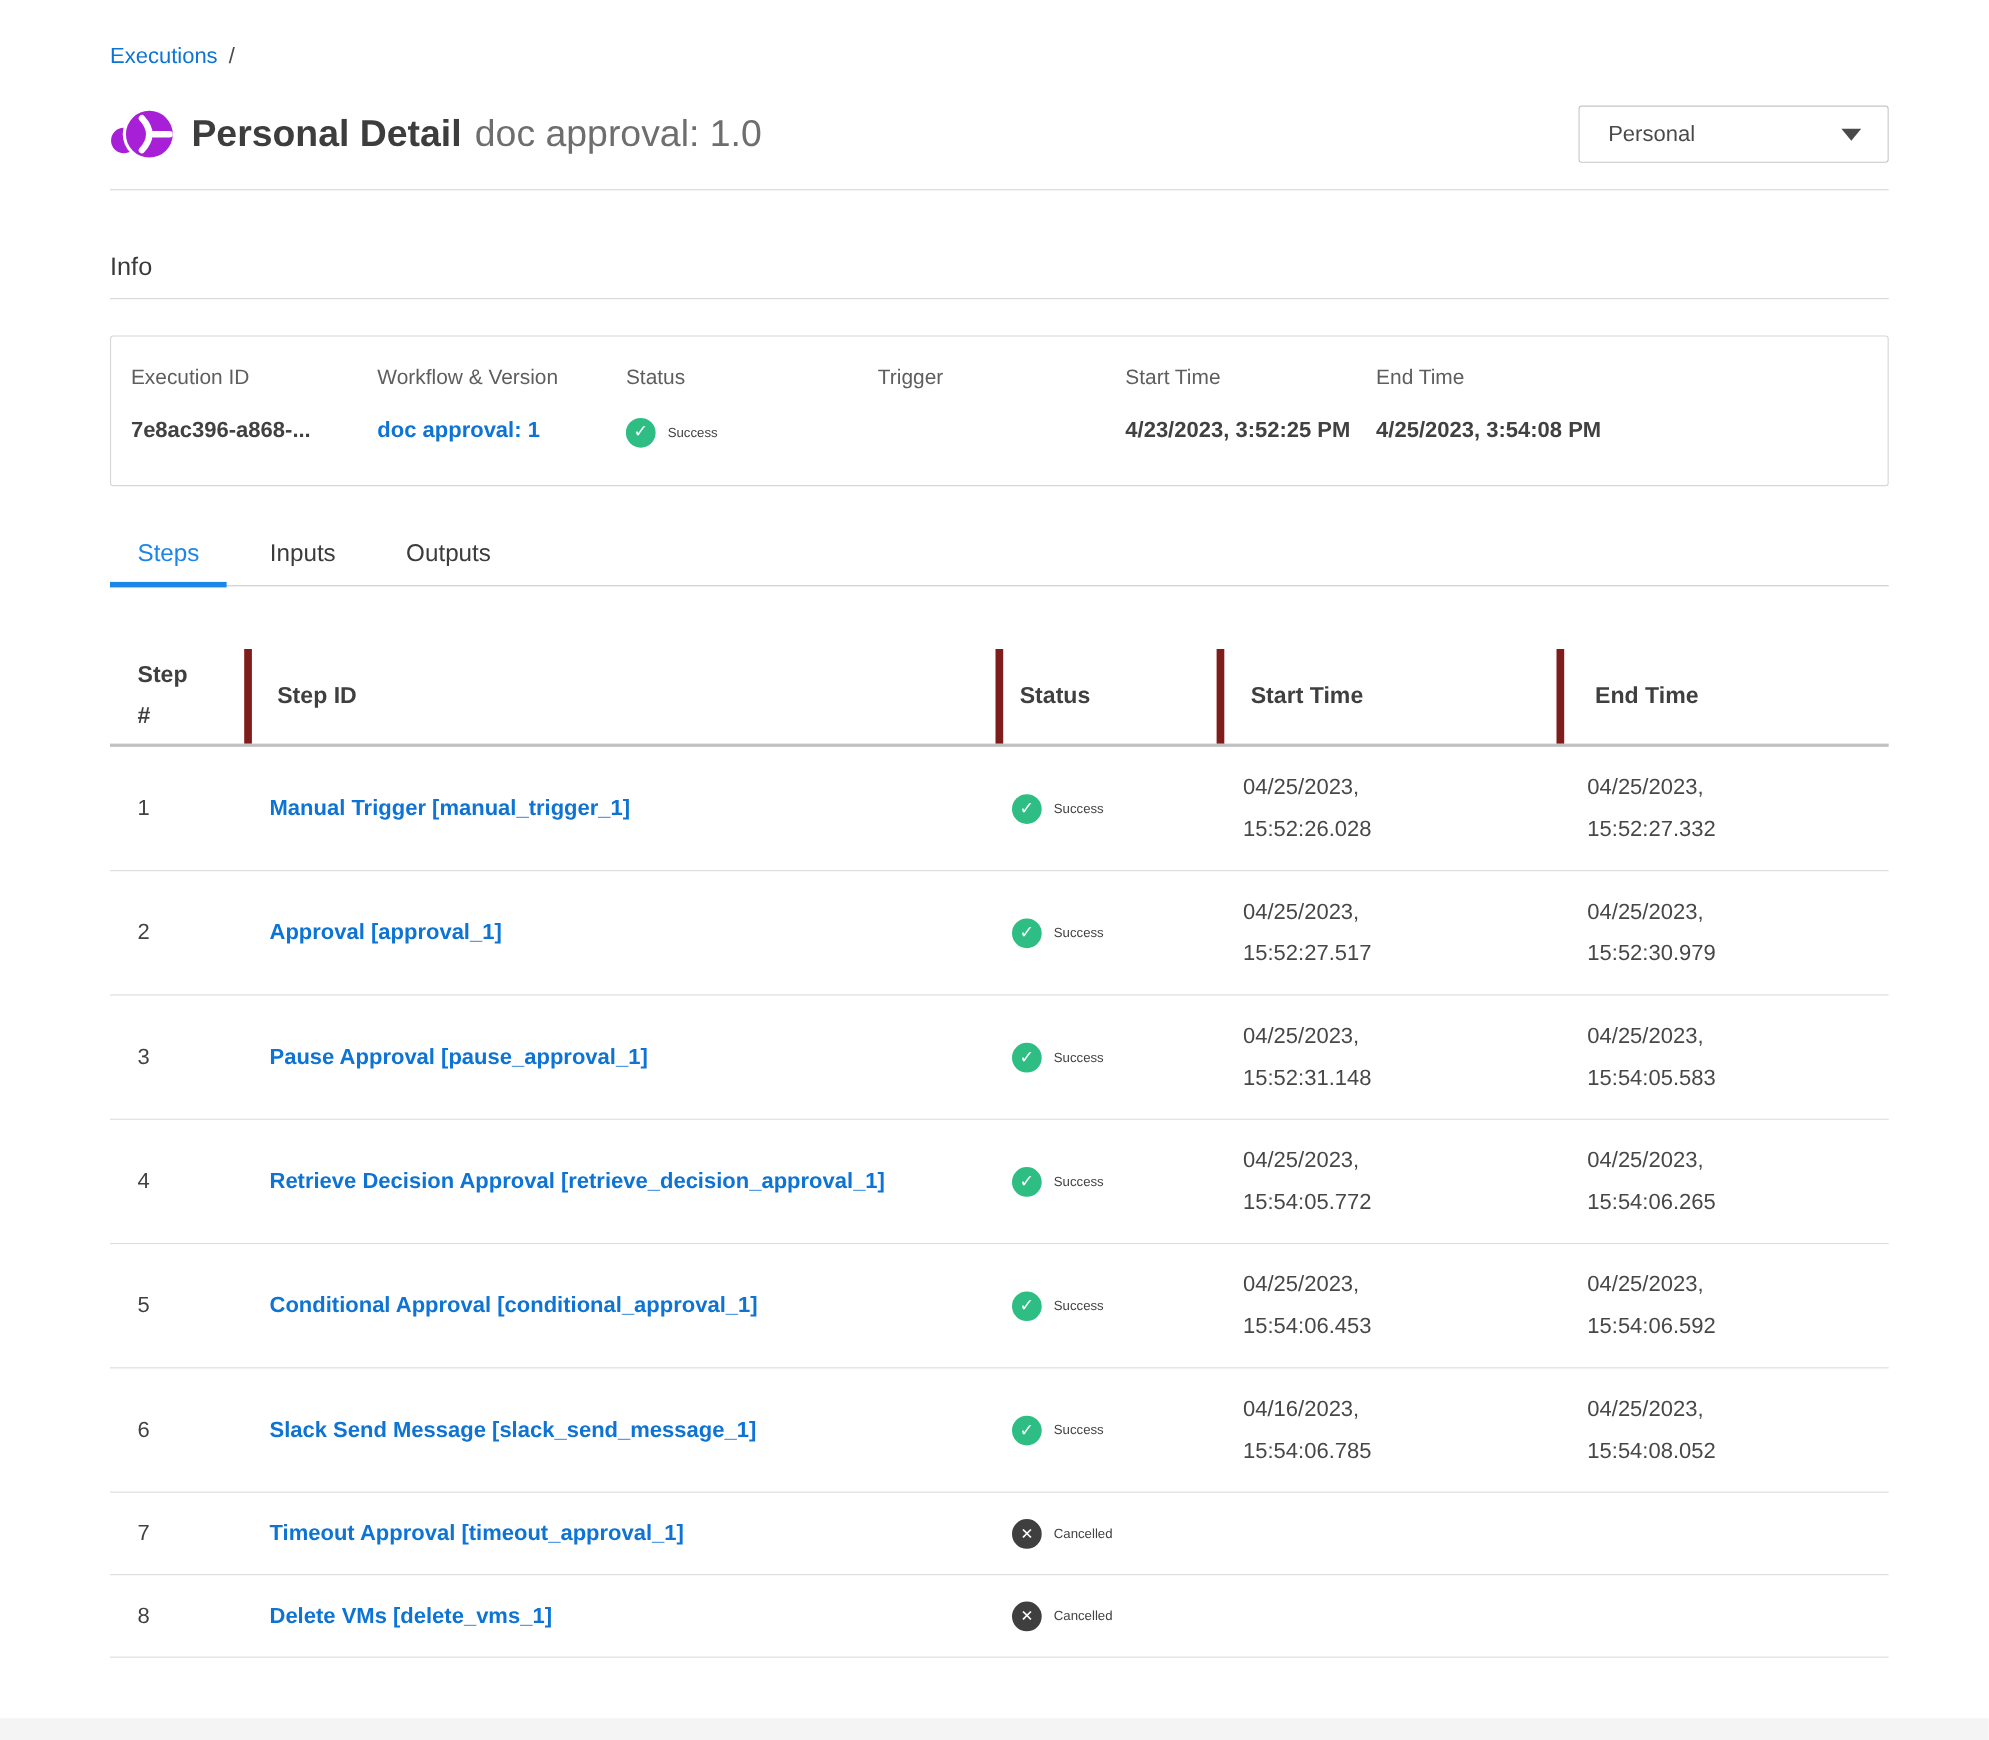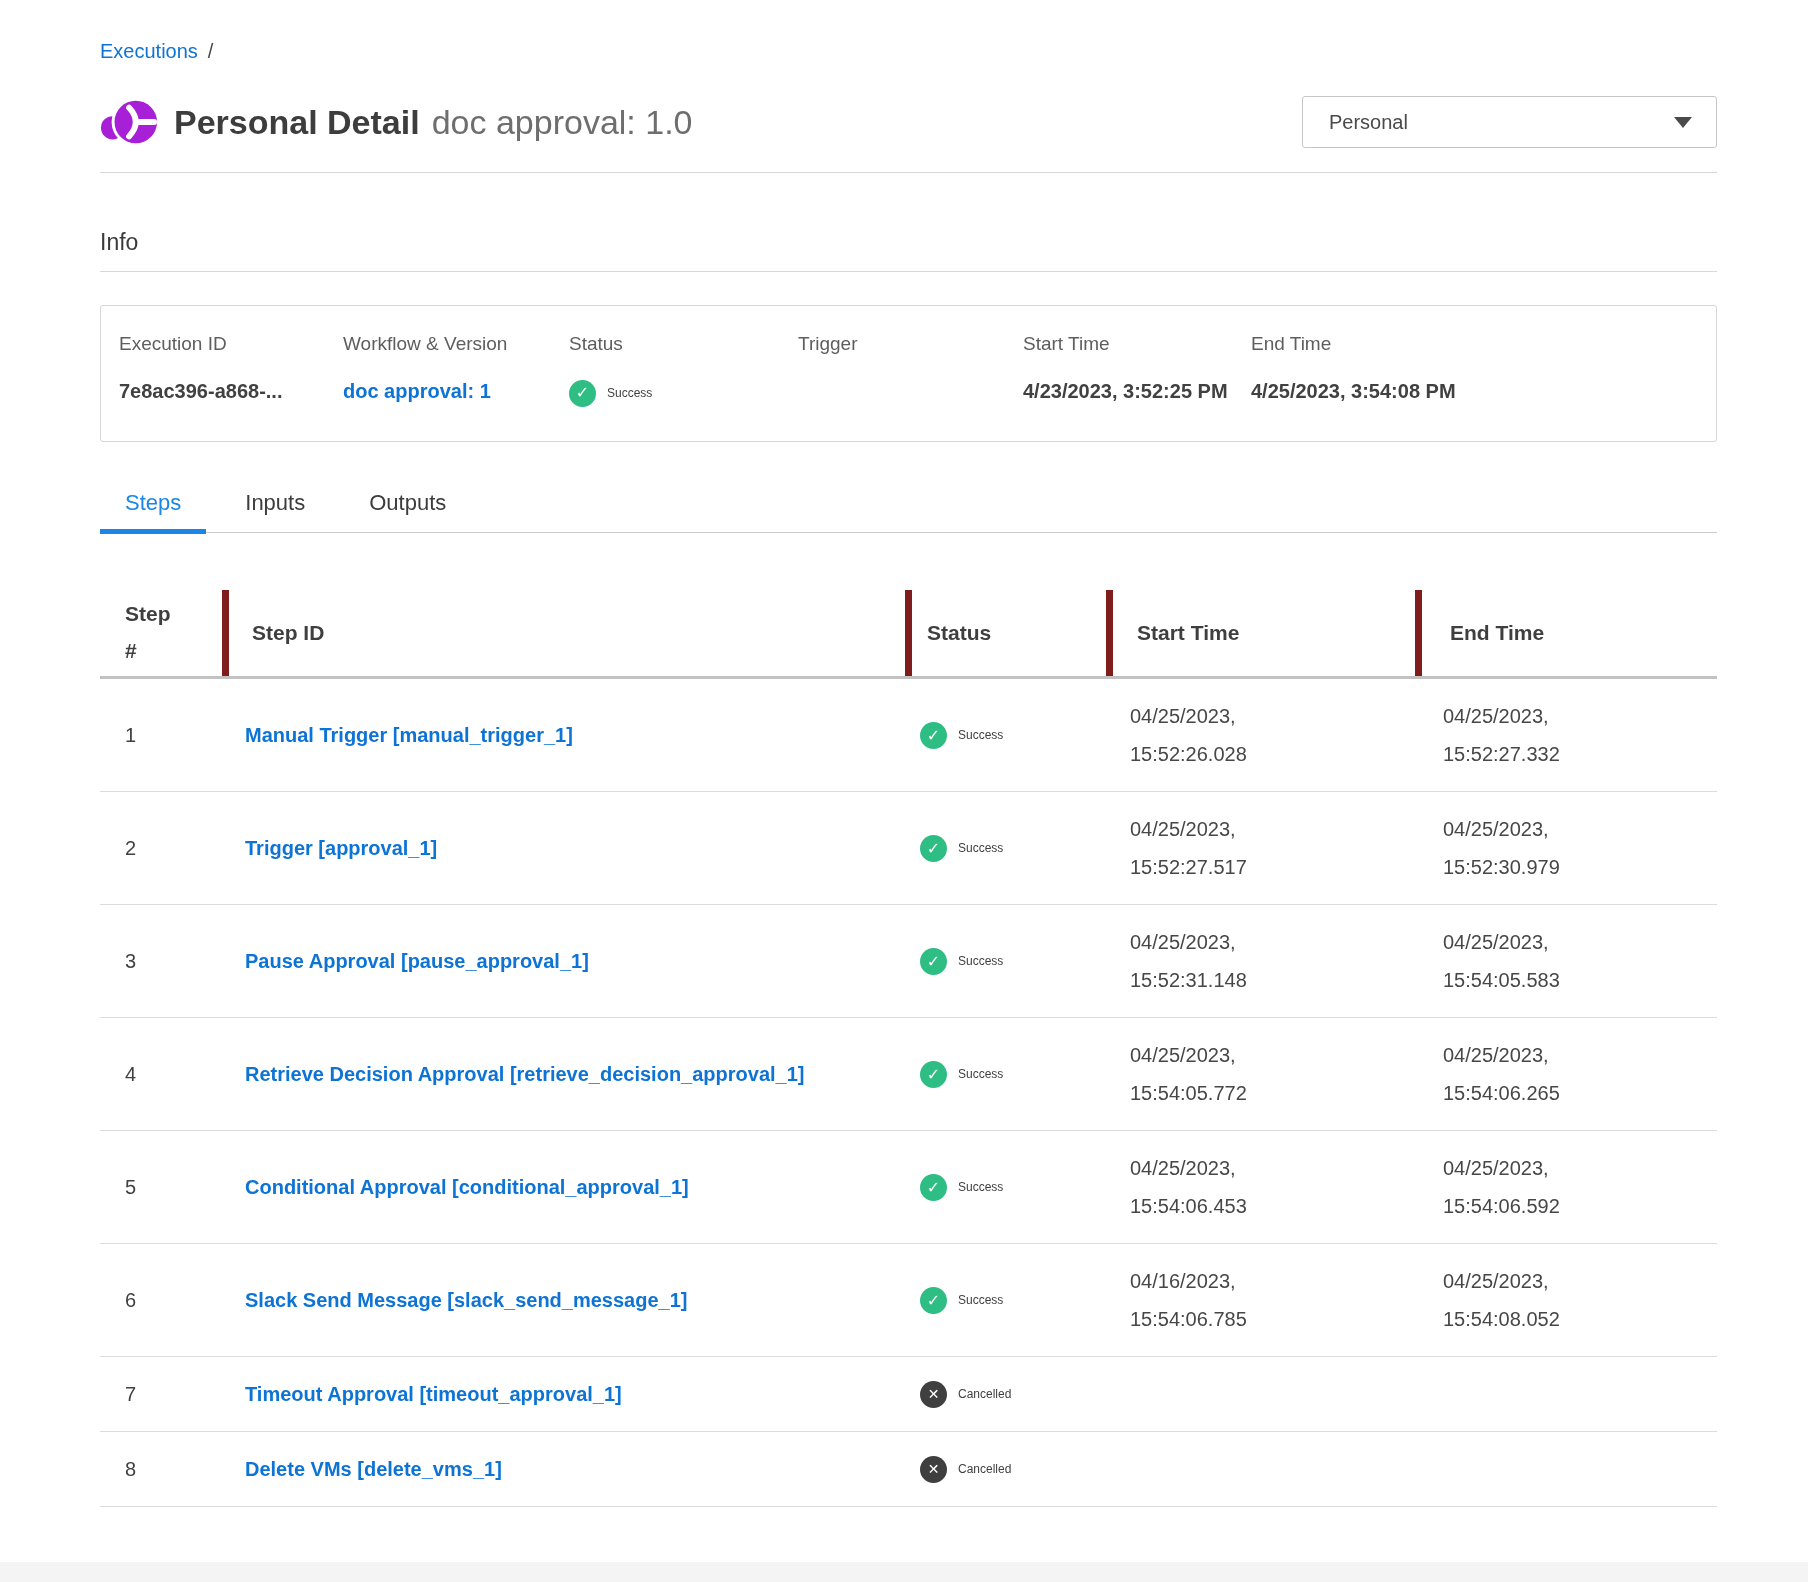--- a/index.html
+++ b/index.html
@@ -15,21 +15,21 @@
   .crumb-link { color:#0D73D4; text-decoration:none; cursor:pointer; }
   .crumb-sep { color:#4A4A4A; }
 
   
   .title-row { margin-top:30px; display:flex; align-items:center; justify-content:space-between; }
   .title-left { display:flex; align-items:center; gap:16px; }
   .logo { flex:none; width:58px; height:58px; }
   .page-title { font-size:34px; font-weight:700; color:#3D3D3D; white-space:nowrap; }
   .page-subtitle { font-size:34px; font-weight:400; color:#6E6E6E; margin-left:12px; }
   .scope-select {
-    width:415px; height:52px; border:1px solid #C6C6C6; border-radius:3px;
+    width:282px; height:52px; border:1px solid #C6C6C6; border-radius:3px;
     display:flex; align-items:center; justify-content:space-between;
     padding:0 24px 0 26px; font-size:20px; color:#4A4A4A; cursor:pointer; background:#fff;
   }
   .caret { width:0; height:0; border-left:9px solid transparent; border-right:9px solid transparent; border-top:11px solid #4A4A4A; }
 
   .divider { border:none; border-top:1px solid #D8D8D8; height:0; }
   .divider-1 { margin-top:21px; }
   .divider-2 { margin-top:15px; }
 
   .section-title { margin-top:56px; font-size:23px; color:#3A3A3A; font-weight:400; }
@@ -173,21 +173,21 @@
           <span class="status-icon"></span>
           <span class="status-text">Success</span>
         </span>
       </div>
       <div class="cell col-start"><span class="time">04/25/2023, 15:52:26.028</span></div>
       <div class="cell col-end"><span class="time">04/25/2023, 15:52:27.332</span></div>
     </div>
 
     <div class="trow">
       <div class="cell col-num step-num">2</div>
-      <div class="cell col-step"><a class="step-link" href="#">Trigger [approval_1]</a></div>
+      <div class="cell col-step"><a class="step-link" href="#">Approval [approval_1]</a></div>
       <div class="cell col-status">
         <span class="status-chip is-success">
           <span class="status-icon"></span>
           <span class="status-text">Success</span>
         </span>
       </div>
       <div class="cell col-start"><span class="time">04/25/2023, 15:52:27.517</span></div>
       <div class="cell col-end"><span class="time">04/25/2023, 15:52:30.979</span></div>
     </div>
 

